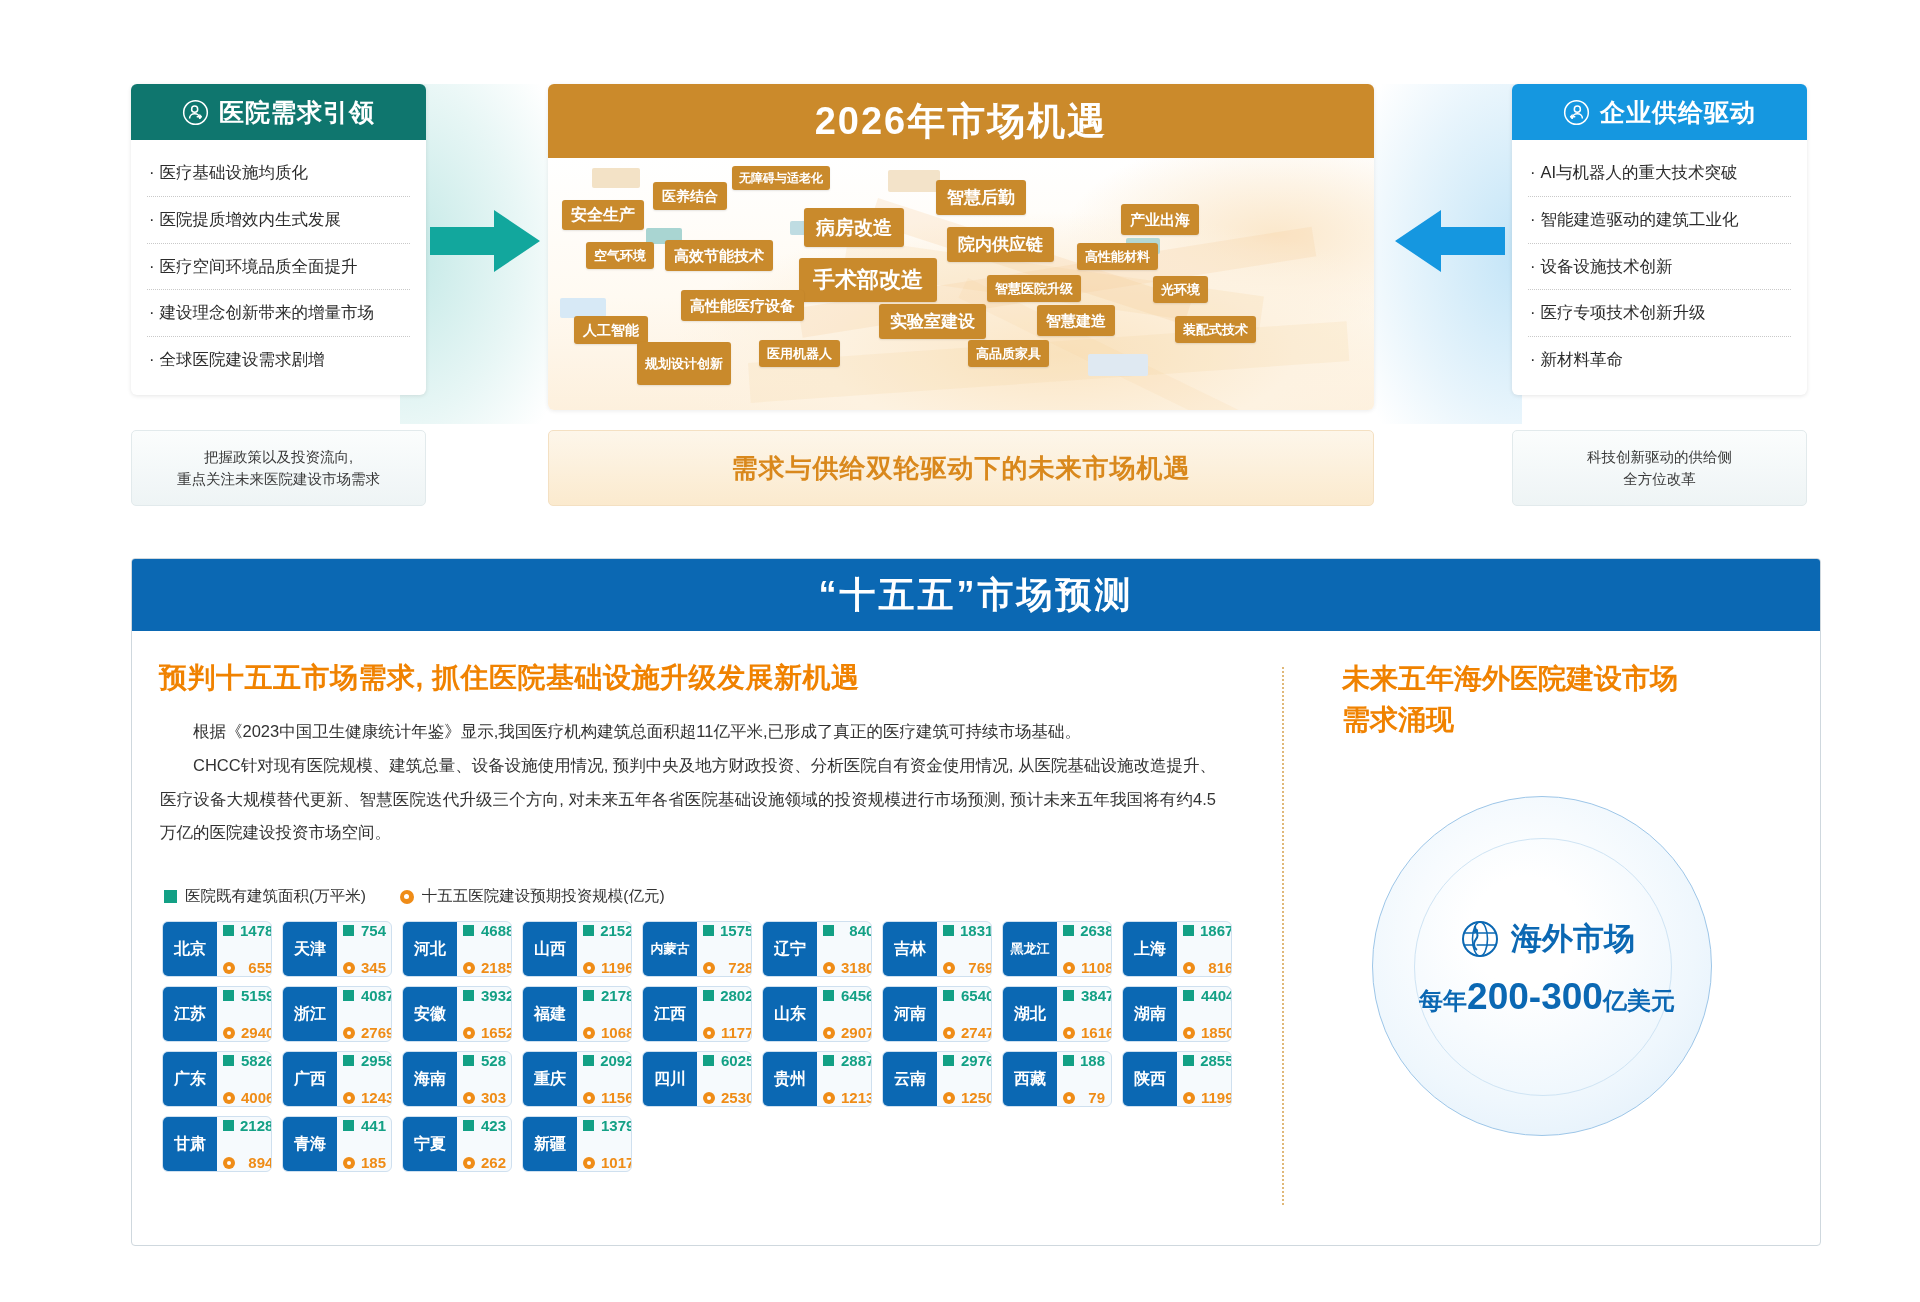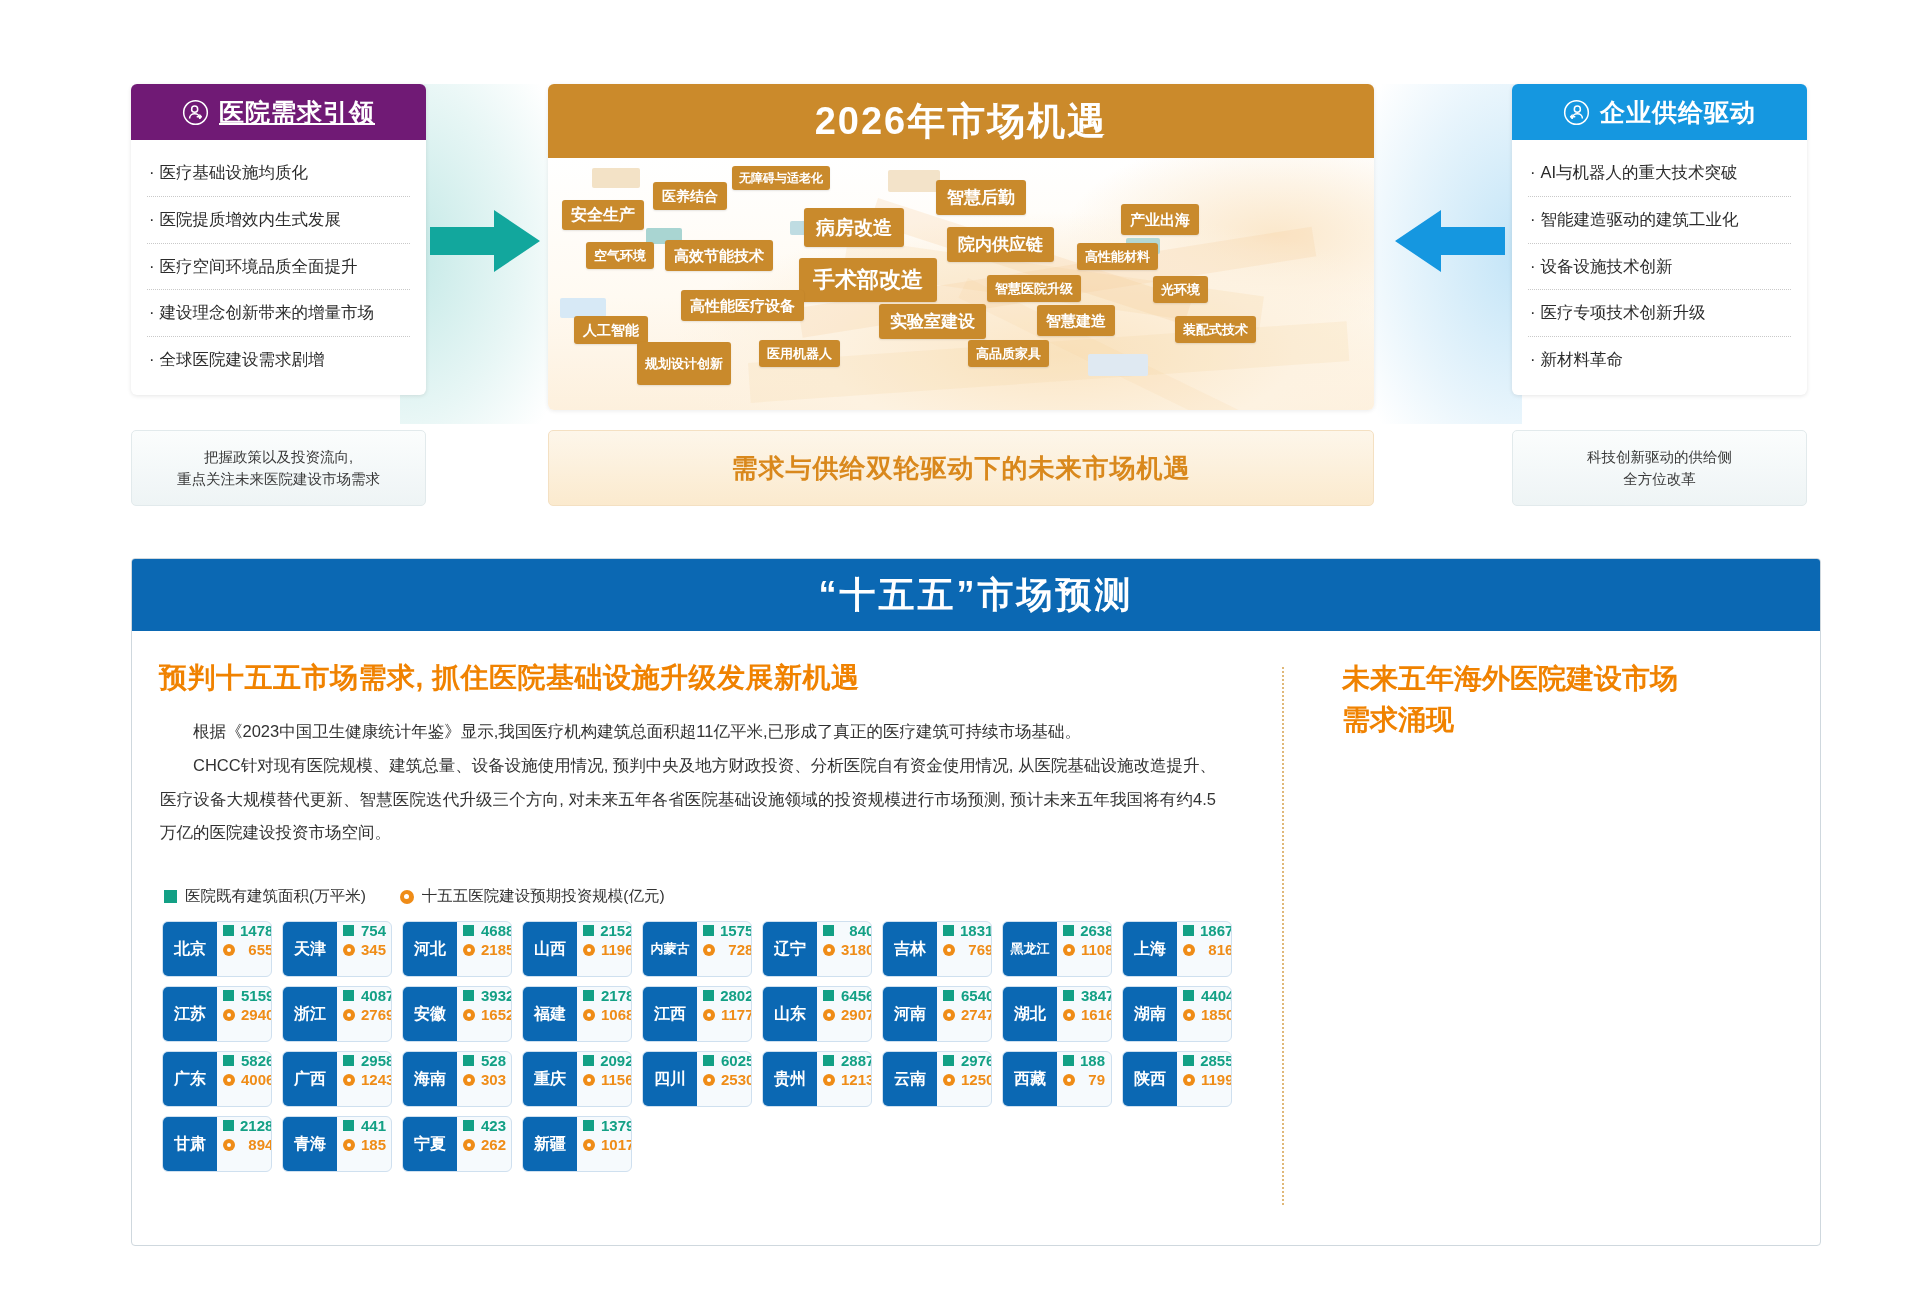--- a/index.html
+++ b/index.html
@@ -34,21 +34,21 @@
     height: 56px;
     display: flex;
     align-items: center;
     justify-content: center;
     gap: 10px;
     color: #fff;
     font-size: 25px;
     font-weight: bold;
     letter-spacing: 1px;
   }
-  .panel-head.green { background: #701a75; text-decoration: underline; }
+  .panel-head.green { background: #0f766e; }
   .panel-head.blue  { background: #1597e0; }
 
   .head-icon { width: 27px; height: 27px; flex: 0 0 auto; }
 
   .panel-body { padding: 10px 16px 12px 16px; }
   .panel-item {
     font-size: 16.5px;
     color: #2b2b2b;
     padding: 13px 2px 13px 2px;
     border-bottom: 1px dotted #c9c9c9;
@@ -247,21 +247,21 @@
     font-size: 16px;
     font-weight: bold;
     display: flex; align-items: center; justify-content: center;
     letter-spacing: 0px;
     white-space: nowrap;
   }
   .prov-name.narrow { font-size: 13px; flex: 0 0 54px; }
   .prov-vals {
     flex: 1;
     display: flex; flex-direction: column;
-    justify-content: flex-start;
+    justify-content: space-between;
     padding: 0 8px 0 6px;
     gap: 2px;
   }
   .vrow { display: flex; align-items: center; gap: 6px; font-size: 15px; font-weight: bold; }
   .vrow .mk-sq { width: 11px; height: 11px; background: #13a085; flex: 0 0 auto; }
   .vrow .mk-ci { width: 12px; height: 12px; border-radius: 50%; background: #ef8c17; flex: 0 0 auto; position: relative; }
   .vrow .mk-ci::after {
     content: ""; position: absolute; left: 4px; top: 4px;
     width: 4px; height: 4px; border-radius: 50%; background: #fff;
   }
@@ -855,15 +855,32 @@
             </div>
           </div>
         </div>
     </div>
 
     <div class="right-col">
       <div class="rc-title">
         <div>未来五年海外医院建设市场</div>
         <div>需求涌现</div>
       </div>
+      <div class="circle-wrap">
+        <div class="circle"></div>
+        <div class="circle-inner-line"></div>
+        <div class="circle-txt1">
+          <svg width="42" height="42" viewBox="0 0 42 42">
+            <circle cx="21" cy="21" r="17" fill="none" stroke="#0b68b3" stroke-width="2"></circle>
+            <ellipse cx="21" cy="21" rx="7.5" ry="17" fill="none" stroke="#0b68b3" stroke-width="1.6"></ellipse>
+            <path d="M5 15h32M5 27h32" stroke="#0b68b3" stroke-width="1.6" fill="none"></path>
+            <path d="M16 8c0 4 2.5 6 2.5 9.5S15 22 15 26s3 6 3 6" fill="#ffffff" stroke="#0b68b3" stroke-width="2" stroke-linejoin="round"></path>
+            <circle cx="17" cy="13" r="2.2" fill="#0b68b3"></circle>
+          </svg>
+          <span>海外市场</span>
+        </div>
+        <div class="circle-txt2">
+          <span>每年</span><span class="big">200-300</span><span>亿美元</span>
+        </div>
+      </div>
     </div>
   </div>
 </div>
 
 </body></html>

